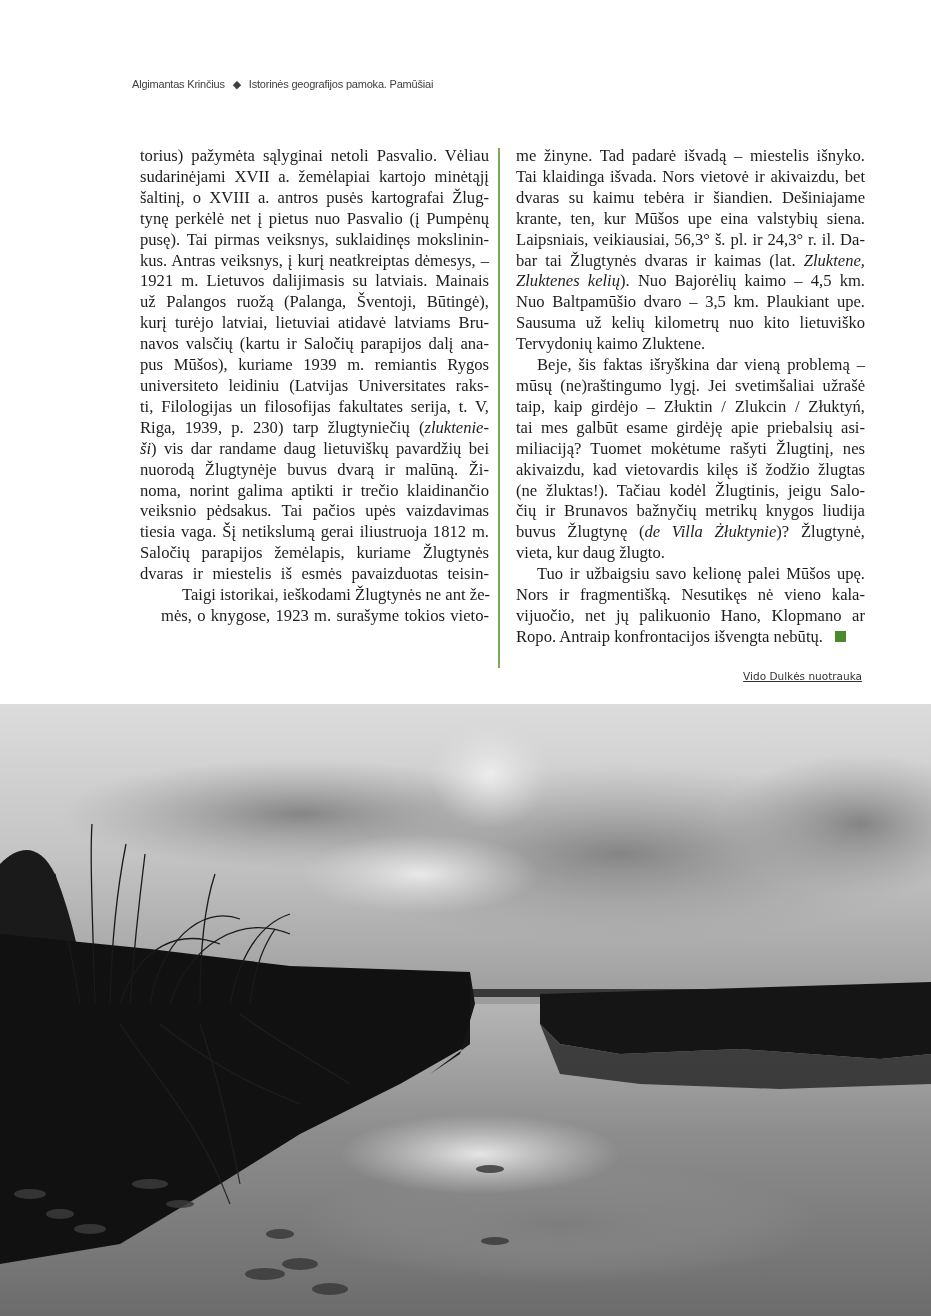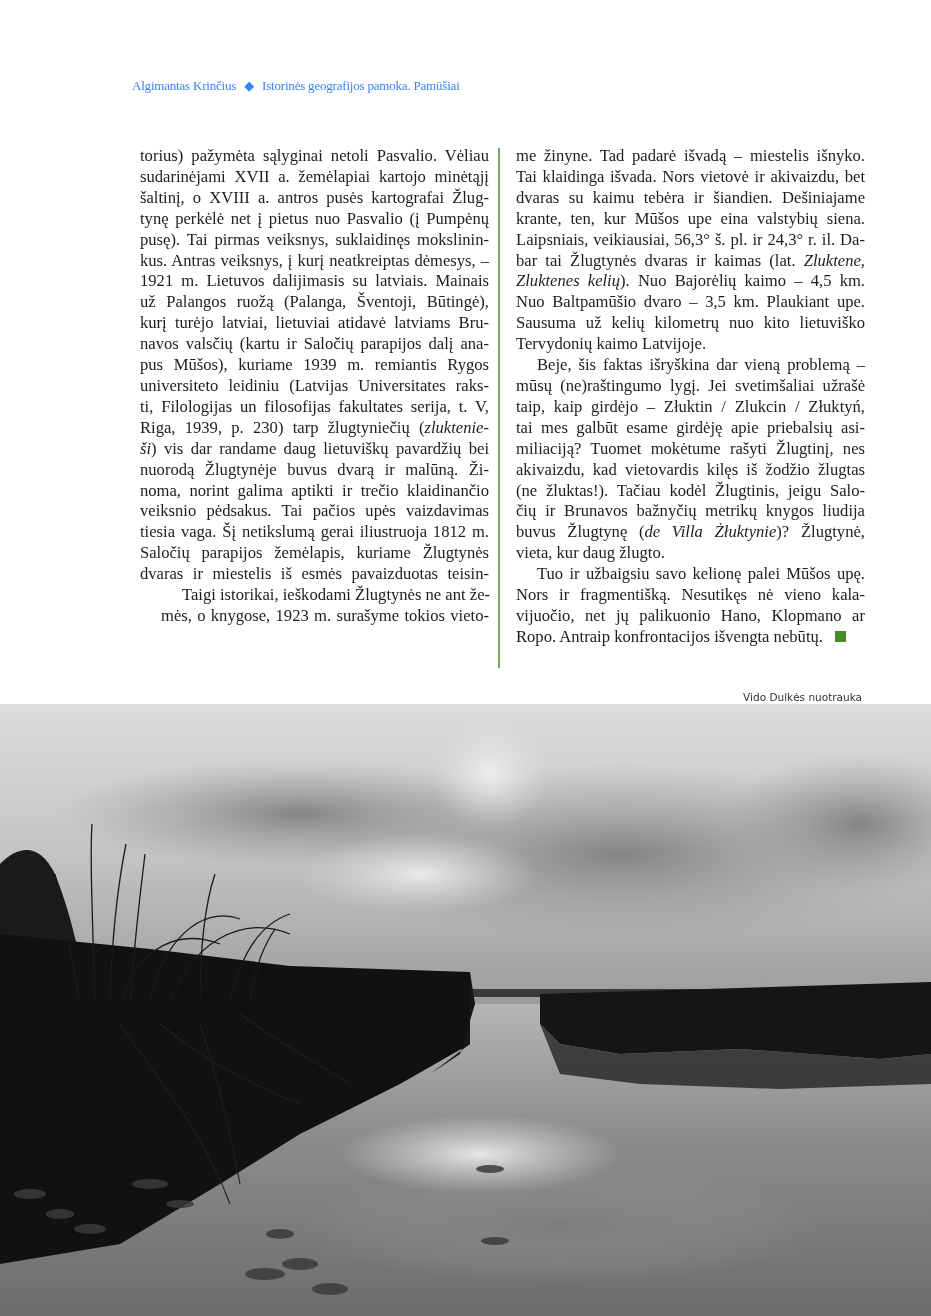--- a/index.html
+++ b/index.html
@@ -1,19 +1,19 @@
 <!DOCTYPE html>
 <html><head>
 <meta charset="utf-8">
 <style>
   html, body { margin: 0; padding: 0; background: #ffffff; }
   body { width: 931px; height: 1316px; position: relative; overflow: hidden; }
   .running-head {
     position: absolute; left: 132px; top: 78px;
-    font-family: Liberation Serif, serif; font-size: 13px; color: #3b82f6;
+    font-family: Liberation Sans, sans-serif; font-size: 11px; color: #404040;
     letter-spacing: -0.2px; white-space: nowrap;
   }
   .running-head .sep { display: inline-block; margin: 0 5px; }
   .col {
     position: absolute; top: 146px; width: 349px;
     font-family: "Liberation Serif", serif; font-size: 16.6px; line-height: 20.9px;
     color: #1d1d1b; text-align: justify; hyphens: manual;
   }
   .col.left { left: 132px; margin-left: 8px; }
   .col.right { left: 516px; }
@@ -22,22 +22,22 @@
   .line { display: block; text-align: justify; text-align-last: justify; white-space: nowrap; }
   .line.last { text-align-last: left; }
   .col i { font-style: italic; }
   .divider {
     position: absolute; left: 498px; top: 148px; width: 2px; height: 520px; background: #7aab5c;
   }
   .end-mark {
     display: inline-block; width: 11px; height: 11px; background: #4a8a2a; margin-left: 12px; vertical-align: 0px;
   }
   .credit {
-    position: absolute; right: 69px; top: 691px;
-    font-family: "DejaVu Sans", sans-serif; font-size: 10.5px; color: #333;
+    position: absolute; right: 69px; top: 670px;
+    font-family: "DejaVu Sans", sans-serif; font-size: 10.5px; color: #333; text-decoration: underline;
   }
   .photo {
     position: absolute; left: 0; top: 704px; width: 931px; height: 612px; overflow: hidden;
     background: linear-gradient(to bottom, #d9d9d9 0%, #cfcfcf 25%, #a9a9a9 45%, #8a8a8a 52%, #2a2a2a 55%, #8f8f8f 62%, #9a9a9a 75%, #7c7c7c 100%);
   }
   .photo svg { position: absolute; left: 0; top: 0; }
 </style>
 </head>
 <body>
 
@@ -83,21 +83,21 @@
   <p>
     <span class="line">me žinyne. Tad padarė išvadą – miestelis išnyko.</span>
     <span class="line">Tai klaidinga išvada. Nors vietovė ir akivaizdu, bet</span>
     <span class="line">dvaras su kaimu tebėra ir šiandien. Dešiniajame</span>
     <span class="line">krante, ten, kur Mūšos upe eina valstybių siena.</span>
     <span class="line">Laipsniais, veikiausiai, 56,3° š. pl. ir 24,3° r. il. Da-</span>
     <span class="line"><span>bar tai Žlugtynės dvaras ir kaimas (lat. </span><i>Zluktene,</i></span>
     <span class="line"><i>Zluktenes kelių</i><span>). Nuo Bajorėlių kaimo – 4,5 km.</span></span>
     <span class="line">Nuo Baltpamūšio dvaro – 3,5 km. Plaukiant upe.</span>
     <span class="line">Sausuma už kelių kilometrų nuo kito lietuviško</span>
-    <span class="line last">Tervydonių kaimo Latvijoje.</span>
+    <span class="line last">Tervydonių kaimo Zluktene.</span>
   </p>
   <p>
     <span class="line" style="padding-left:21px;box-sizing:border-box">Beje, šis faktas išryškina dar vieną problemą –</span>
     <span class="line">mūsų (ne)raštingumo lygį. Jei svetimšaliai užrašė</span>
     <span class="line">taip, kaip girdėjo – Złuktin / Zlukcin / Złuktyń,</span>
     <span class="line">tai mes galbūt esame girdėję apie priebalsių asi-</span>
     <span class="line">miliaciją? Tuomet mokėtume rašyti Žlugtinį, nes</span>
     <span class="line">akivaizdu, kad vietovardis kilęs iš žodžio žlugtas</span>
     <span class="line">(ne žluktas!). Tačiau kodėl Žlugtinis, jeigu Salo-</span>
     <span class="line">čių ir Brunavos bažnyčių metrikų knygos liudija</span>

